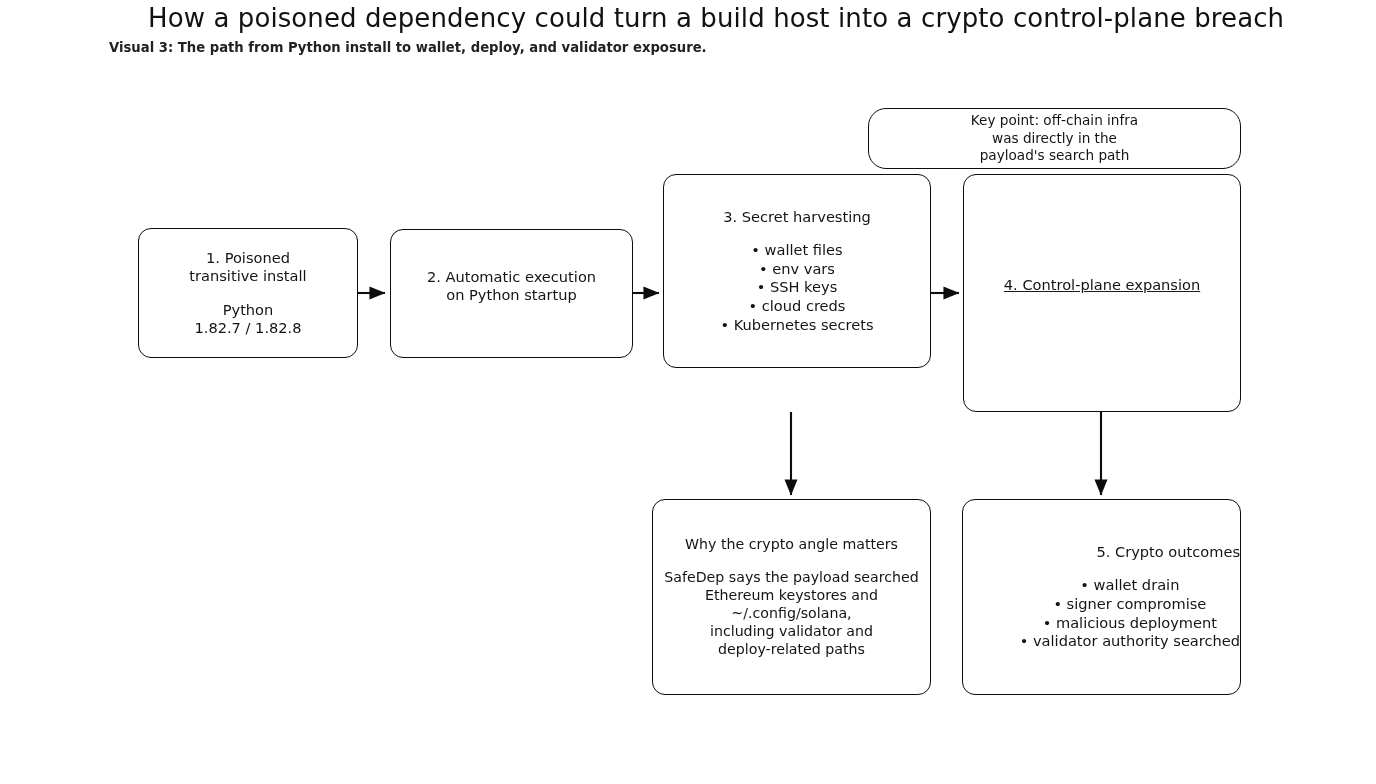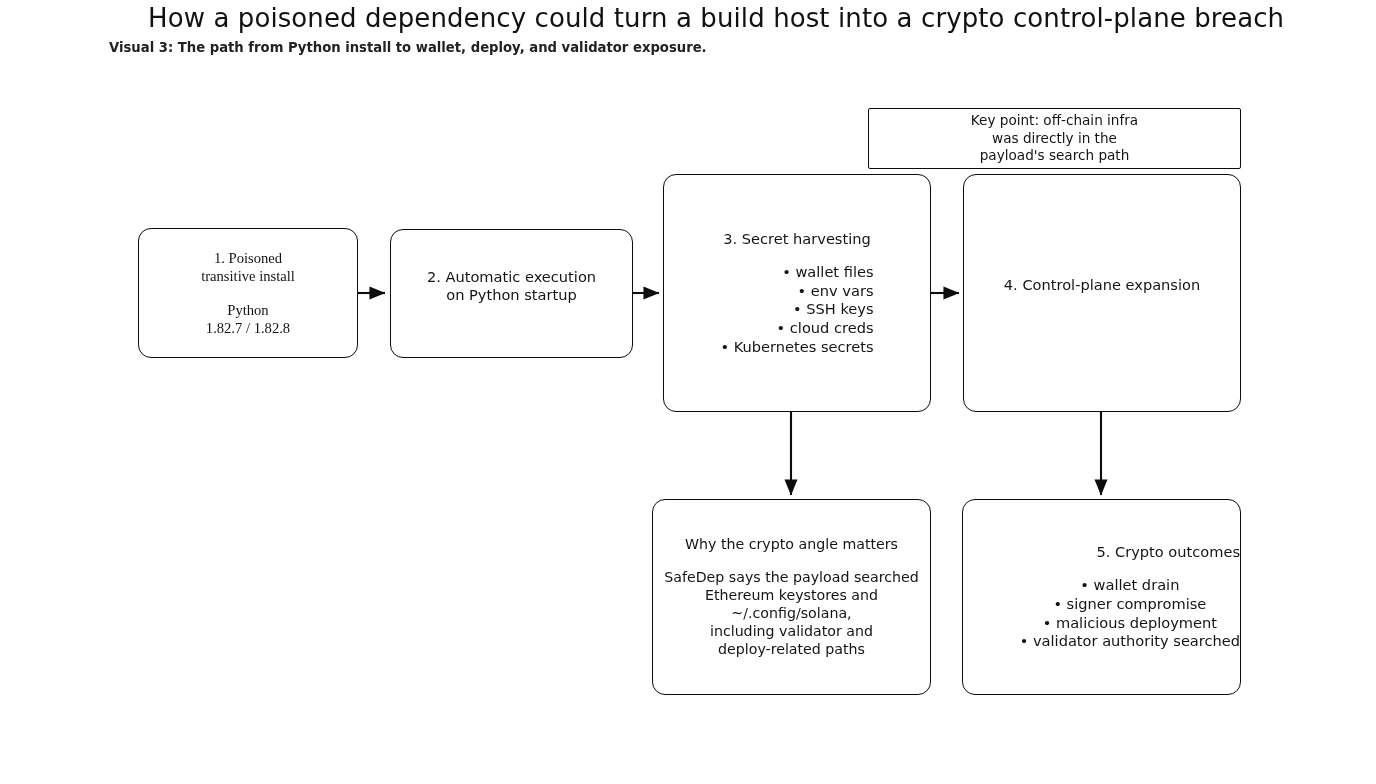--- a/index.html
+++ b/index.html
@@ -73,25 +73,25 @@
   }
   .node .gap {
     height: 15px;
   }
   .node.callout .heading {
     font-size: 13.6px;
     line-height: 1.32;
   }
 
   
-  #node-keypoint { left: 868px;  top: 108px; width: 373px; height: 61px; border-radius: 2px; }
-  #node-1        { left: 138px;  top: 228px; width: 220px; height: 130px; font-family: Liberation Serif, serif; }
+  #node-keypoint { left: 868px;  top: 108px; width: 373px; height: 61px; border-radius: 18px; }
+  #node-1        { left: 138px;  top: 228px; width: 220px; height: 130px; }
   #node-2        { left: 390px;  top: 229px; width: 243px; height: 129px; }
-  #node-3        { left: 663px;  top: 174px; width: 268px; height: 238px; text-align: right; }
-  #node-4        { left: 963px;  top: 174px; width: 278px; height: 238px; }
+  #node-3        { left: 663px;  top: 174px; width: 268px; height: 194px; }
+  #node-4        { left: 963px;  top: 174px; width: 278px; height: 238px; text-decoration: underline; }
   #node-why      { left: 652px;  top: 499px; width: 279px; height: 196px; justify-content: center; }
   #node-5        { left: 962px;  top: 499px; width: 279px; height: 196px; align-items: flex-end; }
 
   #node-3 .body, #node-4 .body, #node-5 .body, #node-why .body {
     line-height: 1.28;
   }
   #node-why .heading { font-size: 14.2px; }
   #node-why .body    { font-size: 14.2px; white-space: pre-line; }
   #node-why .gap     { height: 14px; }
 

